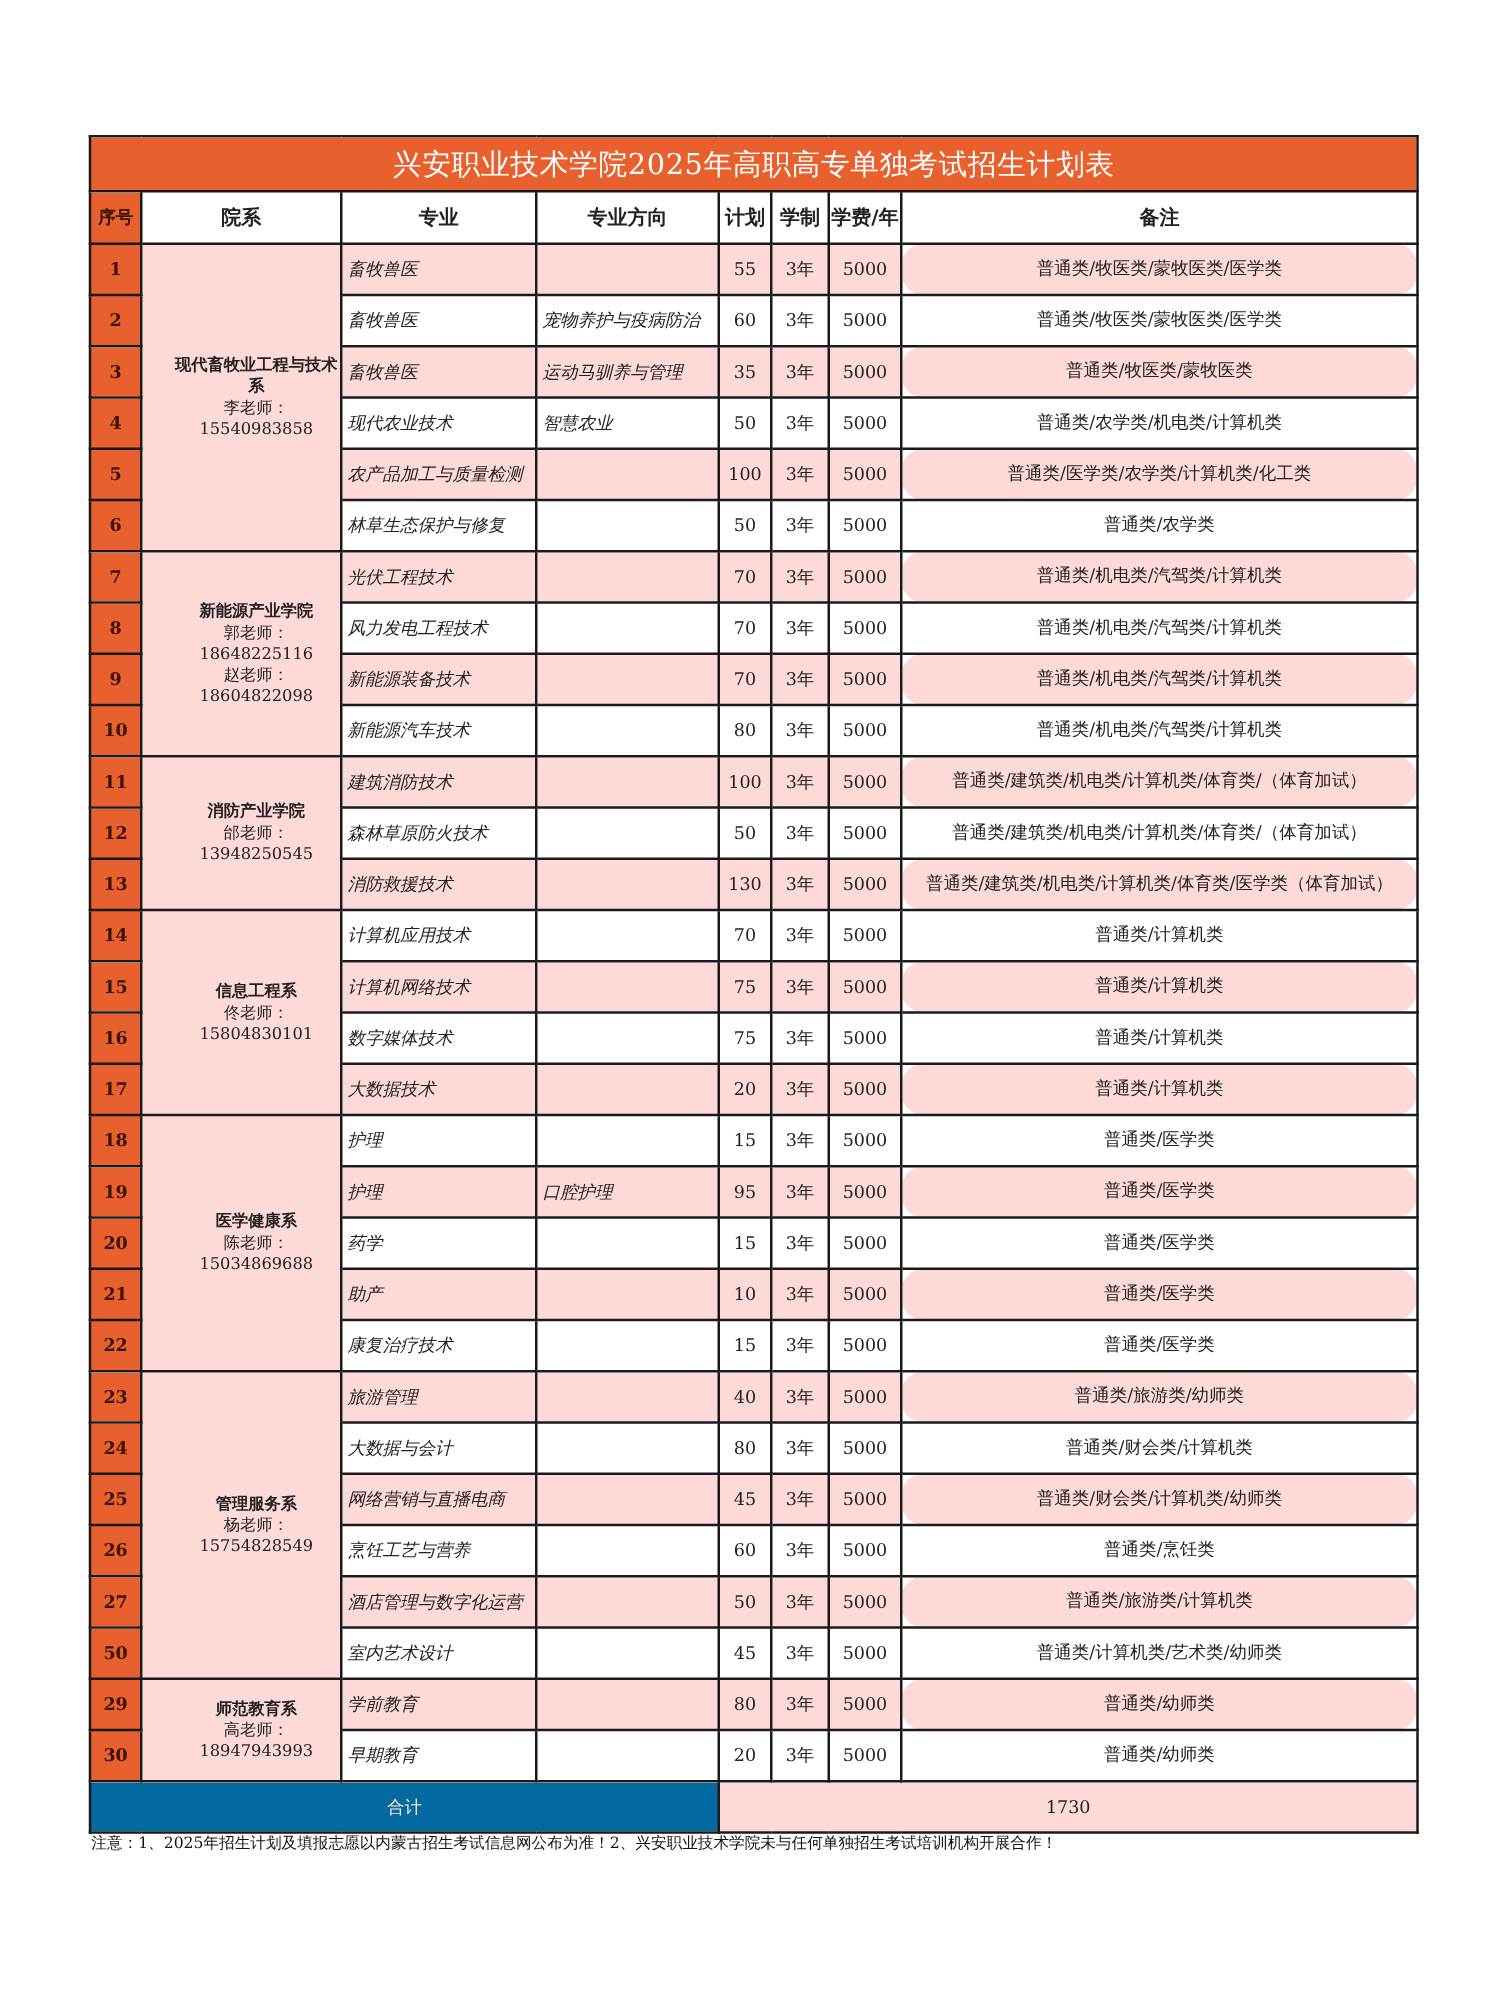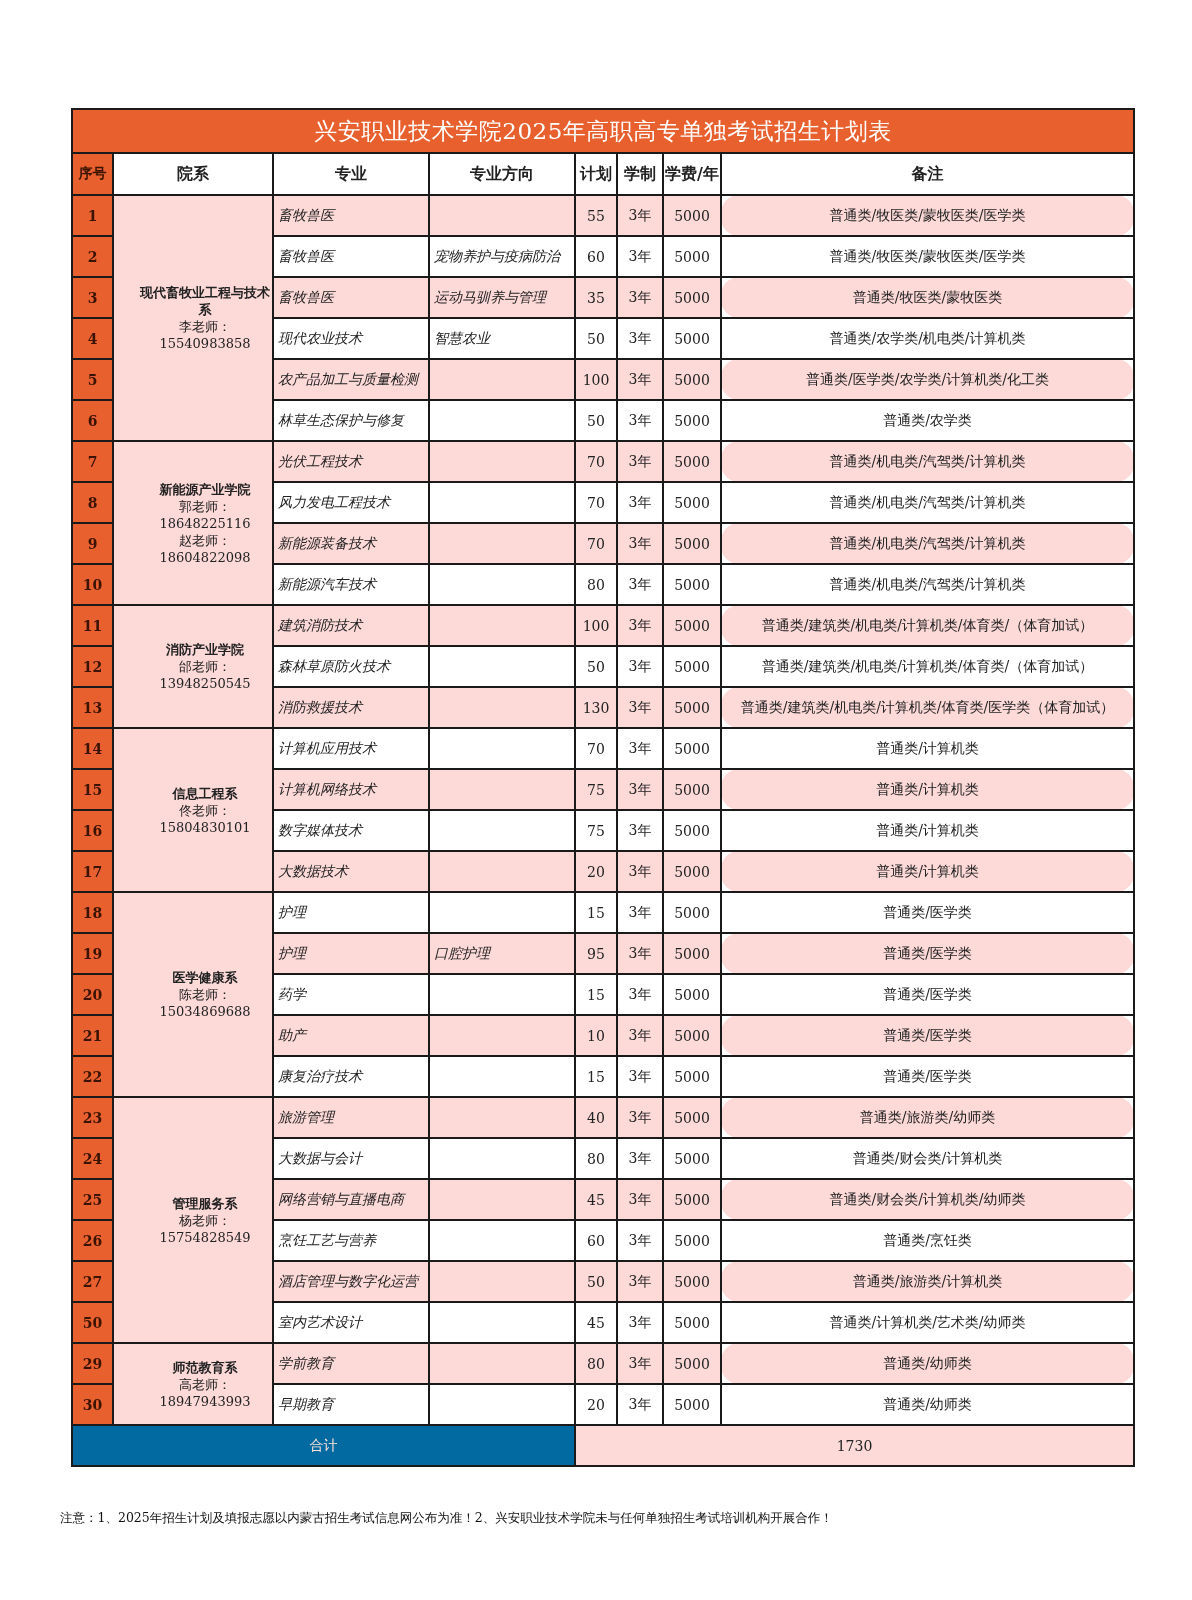--- a/index.html
+++ b/index.html
@@ -14,21 +14,21 @@
   .dept { background: #fdd9d8; text-align: center; vertical-align: middle; font-size: 13px; line-height: 17px; }
   .dept .dname { font-weight: bold; display: block; margin-left: 24px; }
   .dept .contact { display: block; margin-left: 24px; }
   .pink td.c { background: #fdd9d8; }
   .white td.c { background: #ffffff; }
   td.c { text-align: center; }
   td.l { text-align: left; padding-left: 4px; font-style: italic; }
   td.note { font-size: 14px; line-height: 17px; border-radius: 18px; }
   .total-label { background: #0369a1; color: #fbe3d6; text-align: center; font-size: 14px; height: 38px; }
   .total-val { background: #fdd9d8; text-align: center; font-size: 14px; }
-  .footnote { position: absolute; left: 60px; top: 1466px; font-size: 12.5px; color: #111; white-space: nowrap; margin-top: 44px; }
+  .footnote { position: absolute; left: 73px; top: 1466px; font-size: 12.5px; color: #111; white-space: nowrap; }
 </style>
 </head>
 <body>
 
 <div class="sheet">
   <table>
     <colgroup>
       <col style="width:41px">
       <col style="width:160px">
       <col style="width:156px">

